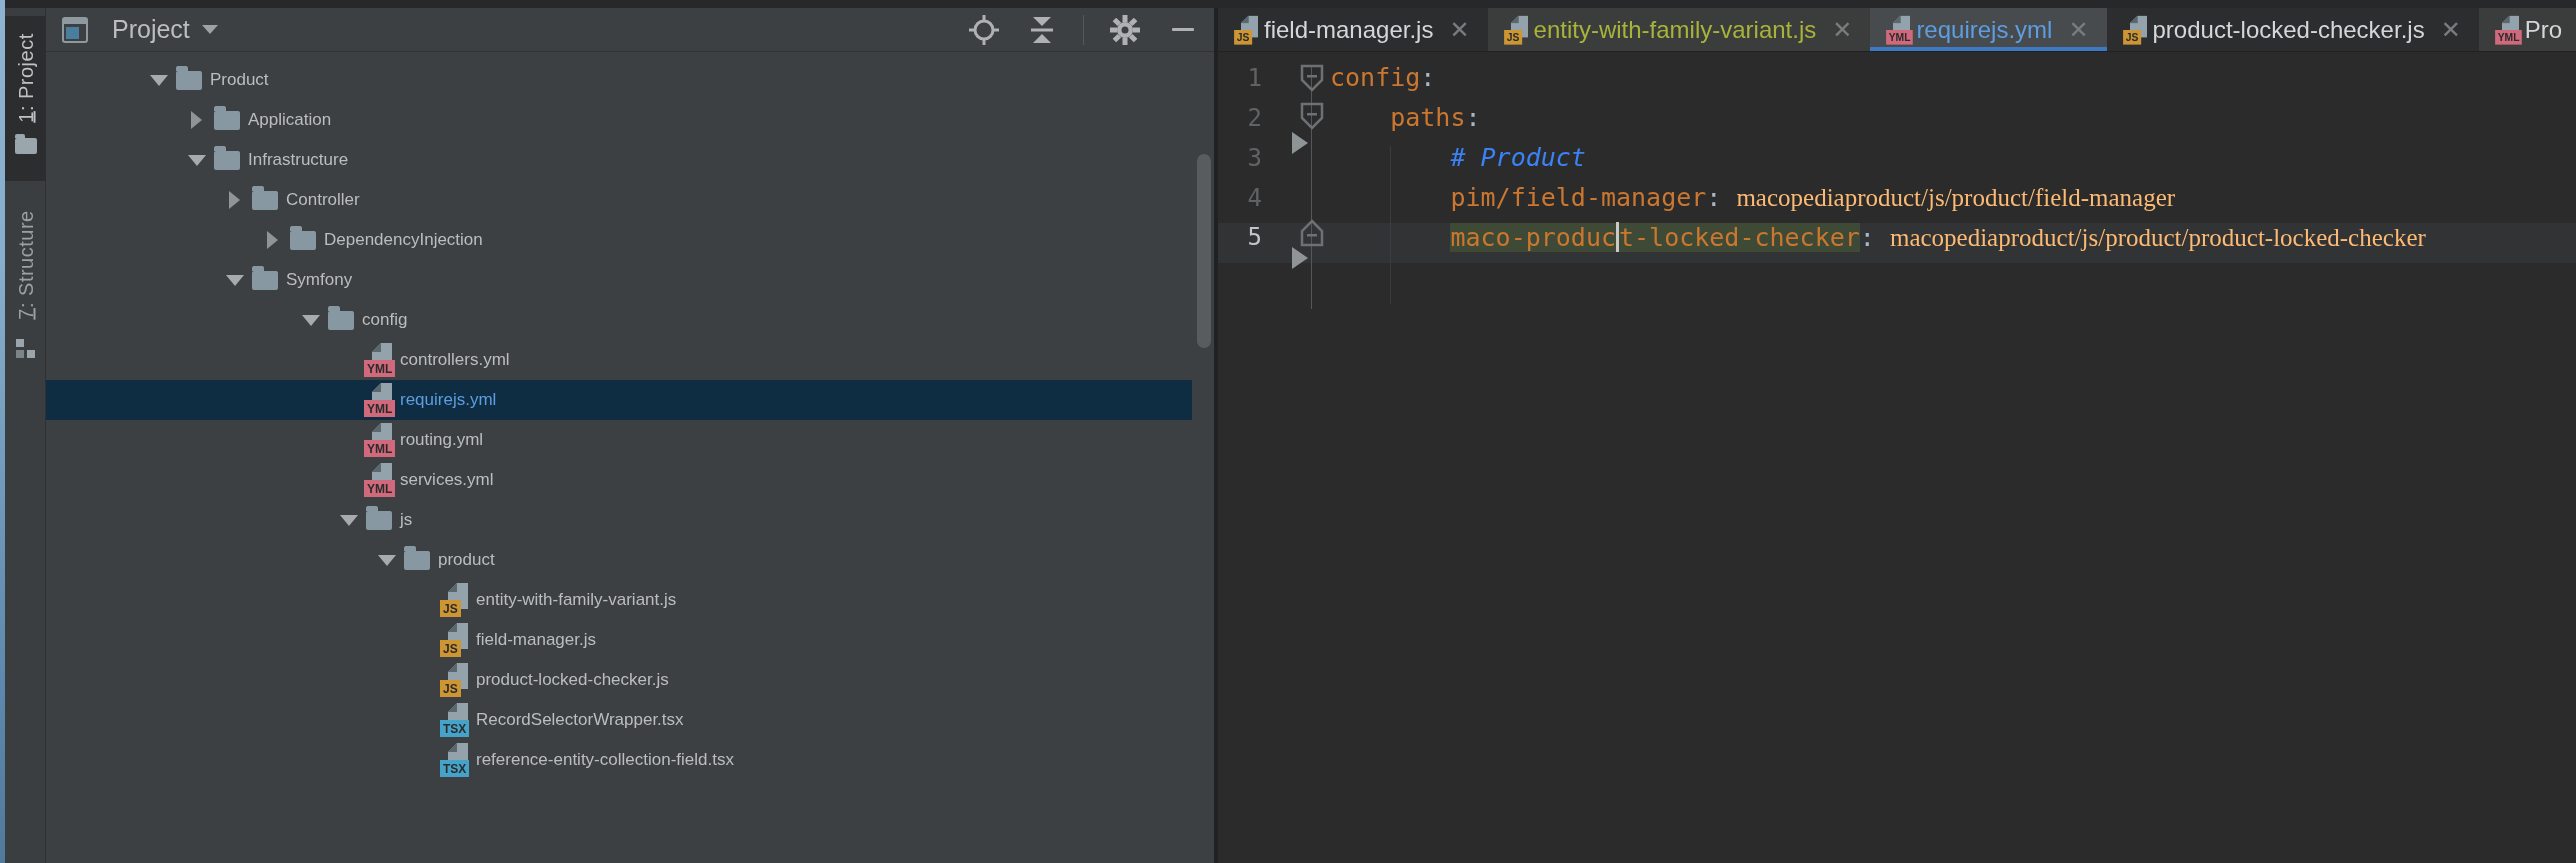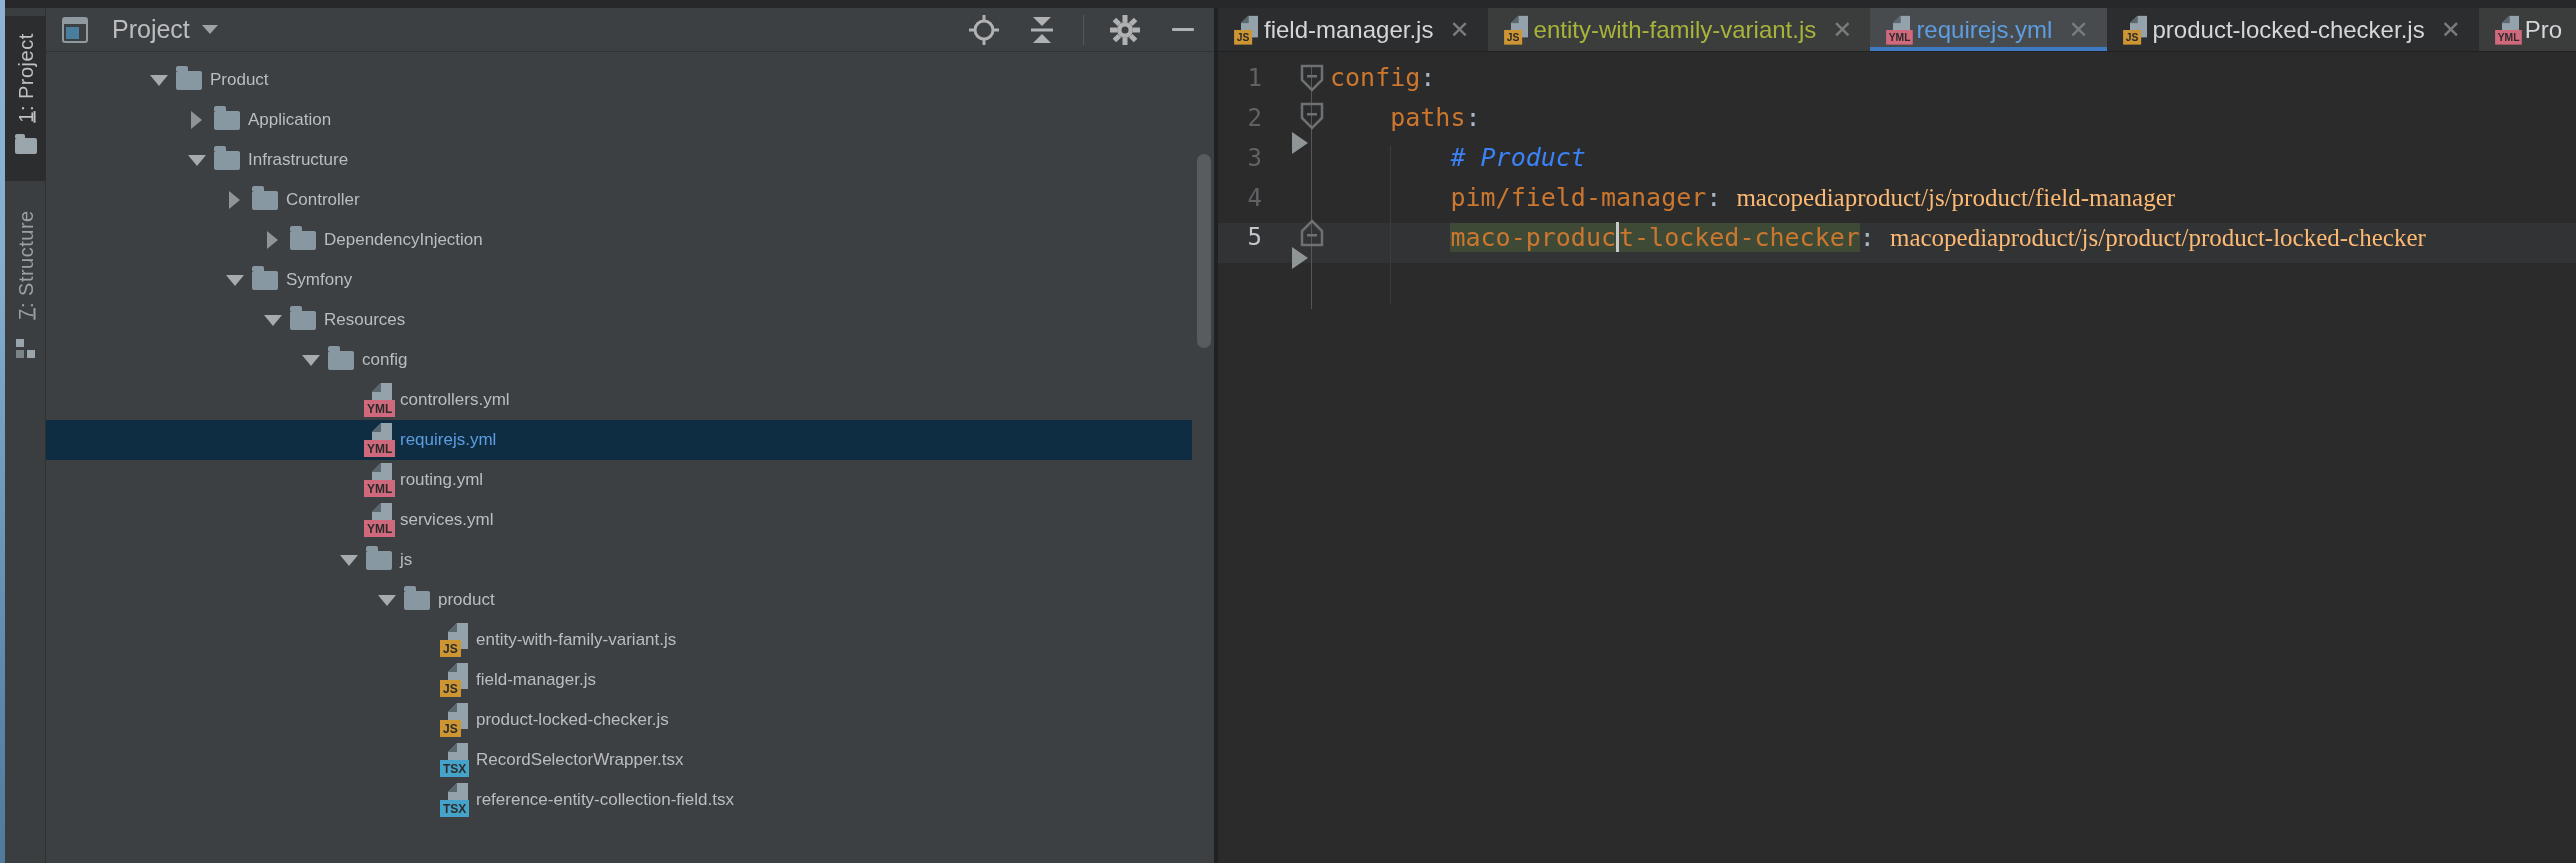--- a/index.html
+++ b/index.html
@@ -204,27 +204,20 @@
         <span class="folder"></span>
         <span class="tlabel">DependencyInjection</span>
       </div>
       <div class="row" style="--lvl:2">
         <span class="tw">
             <i class="arr-down"></i>
           </span>
         <span class="folder"></span>
         <span class="tlabel">Symfony</span>
       </div>
-      <div class="row" style="--lvl:3">
-        <span class="tw">
-            <i class="arr-down"></i>
-          </span>
-        <span class="folder"></span>
-        <span class="tlabel">Resources</span>
-      </div>
       <div class="row" style="--lvl:4">
         <span class="tw">
             <i class="arr-down"></i>
           </span>
         <span class="folder"></span>
         <span class="tlabel">config</span>
       </div>
 
       <div class="row" style="--lvl:5">
         <span class="tw"></span>

